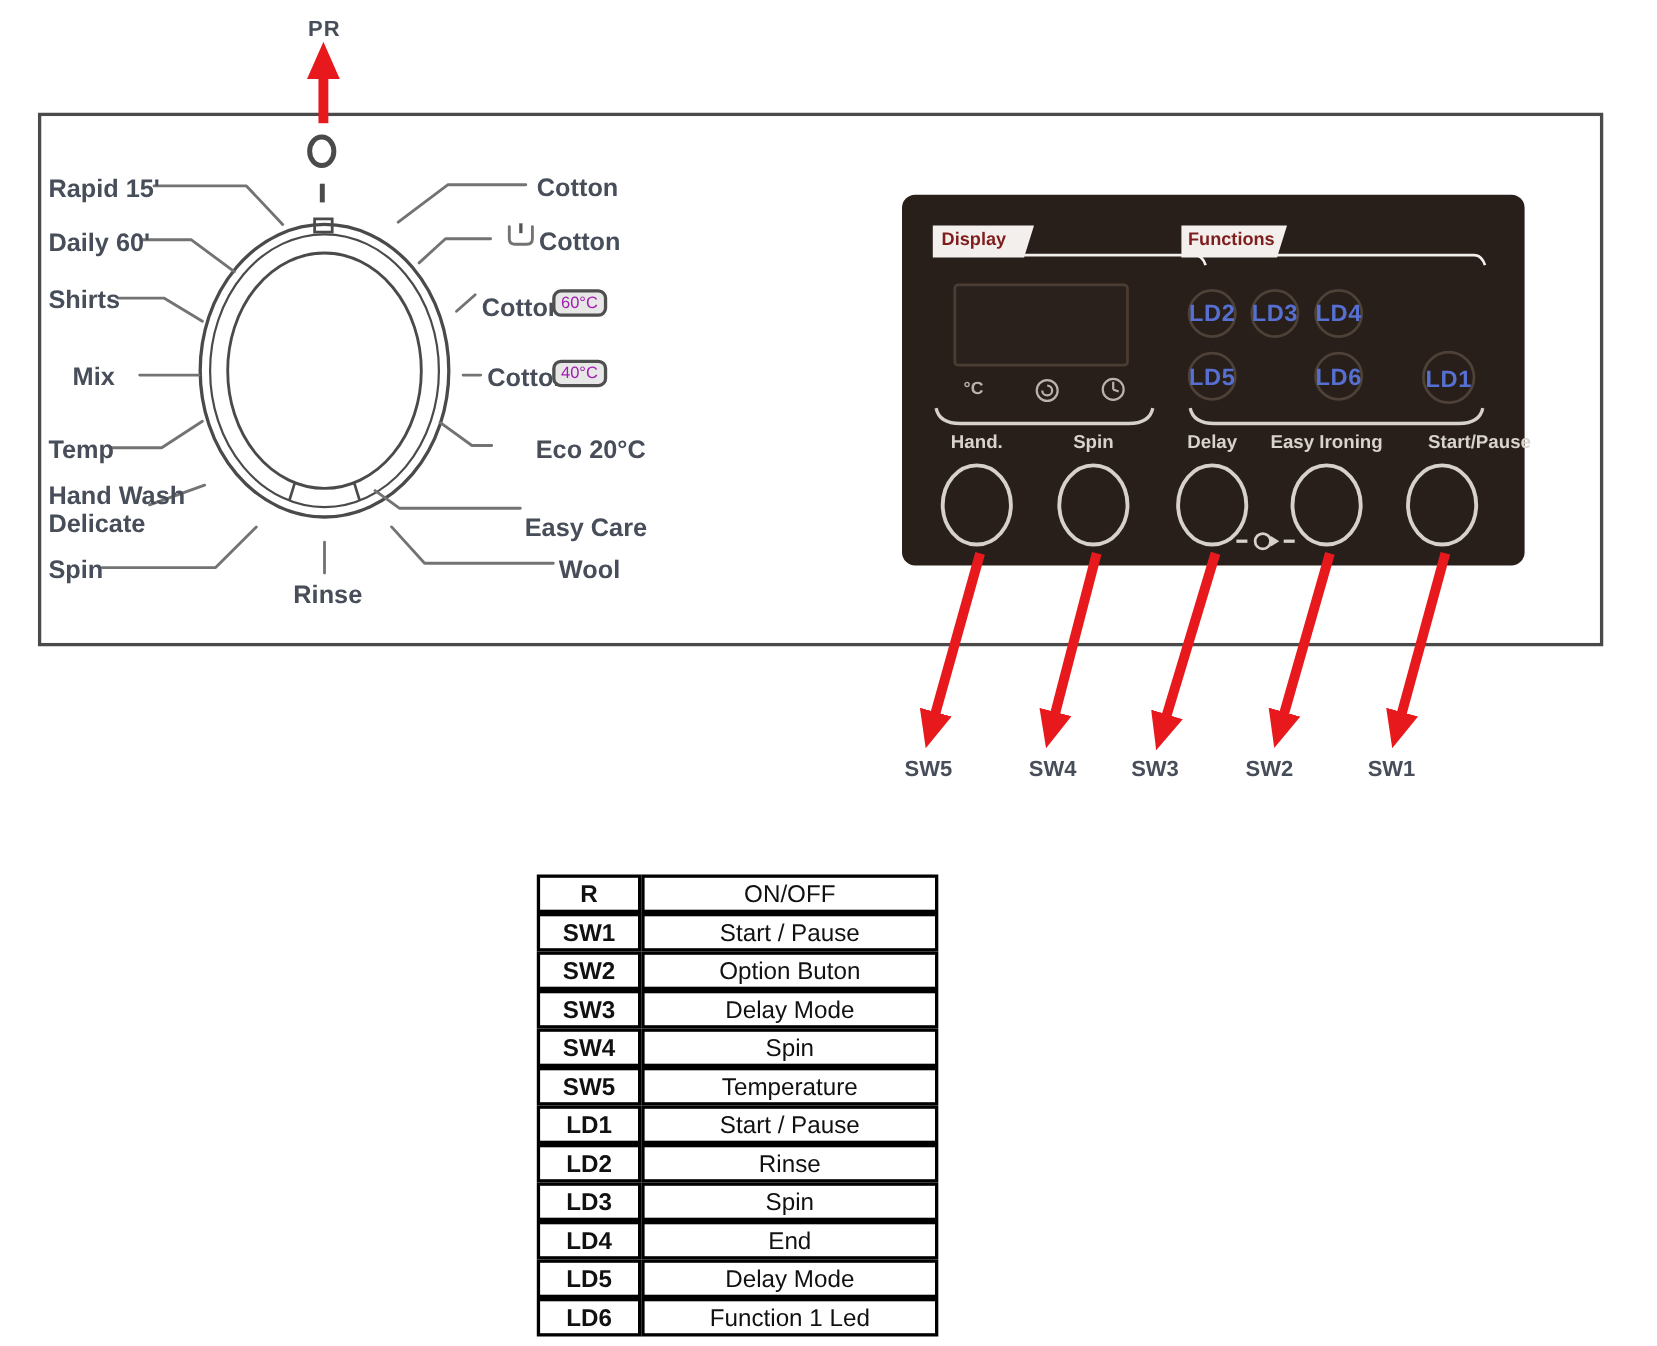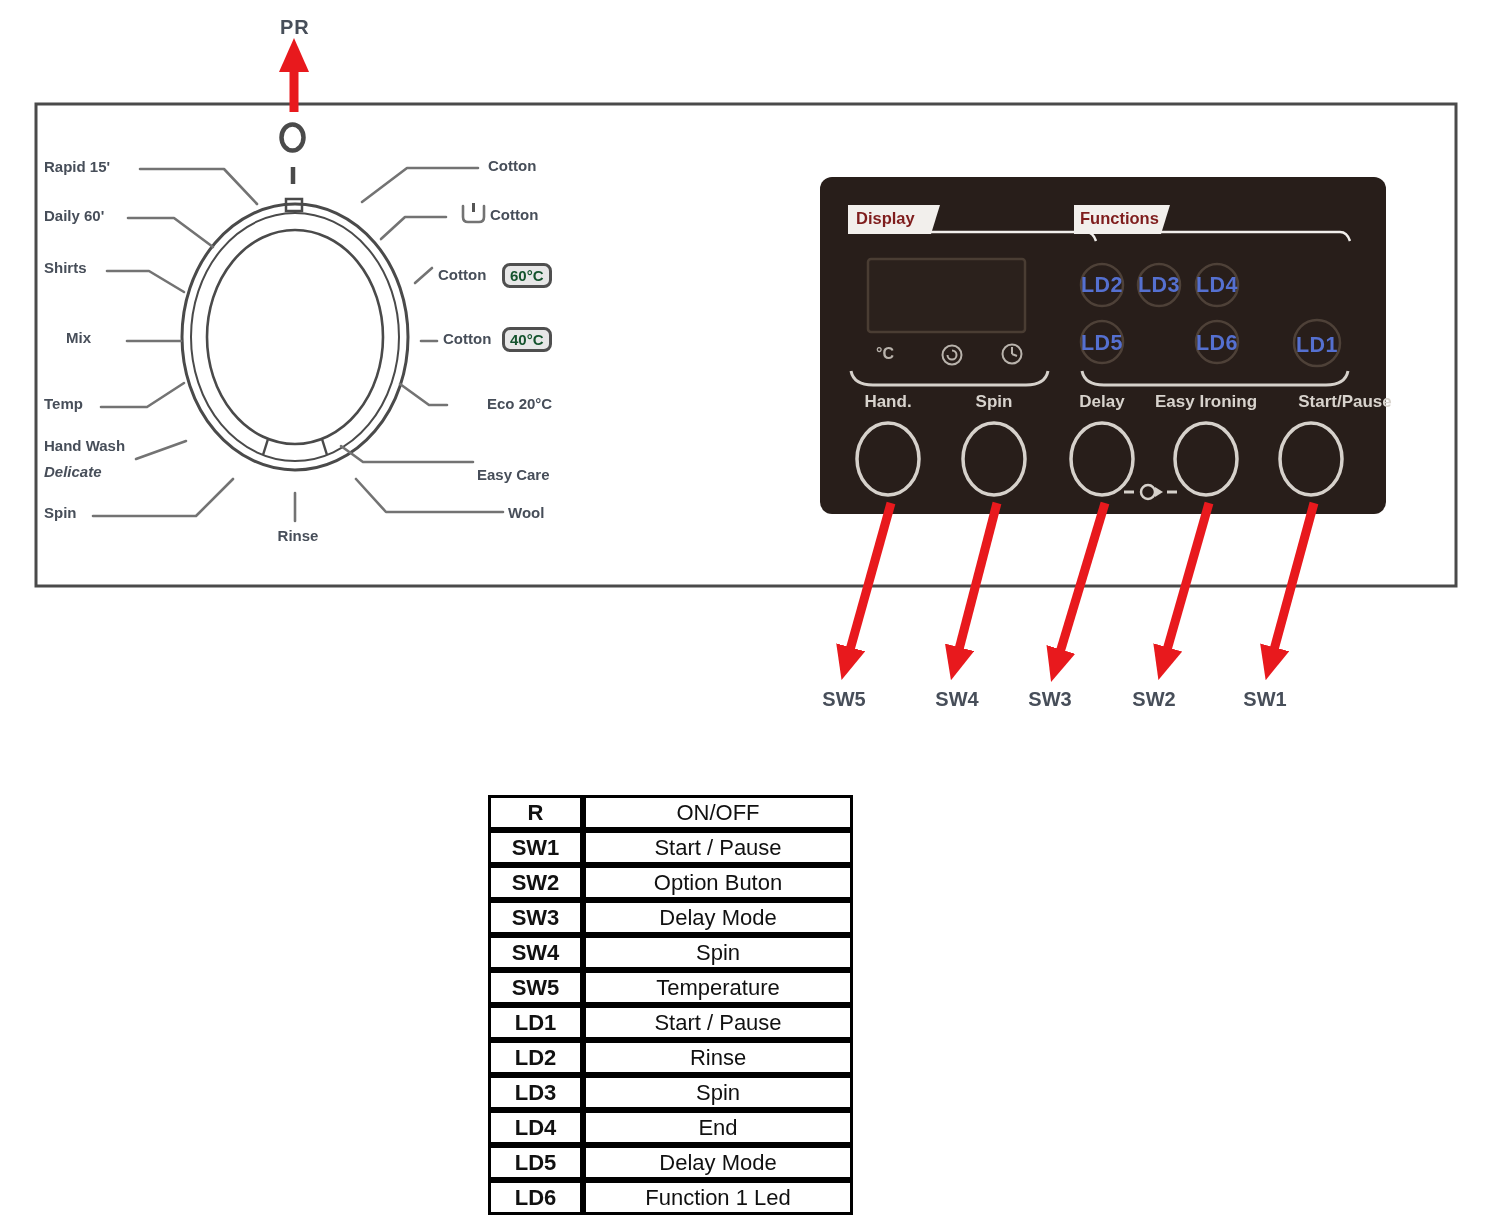--- a/index.html
+++ b/index.html
@@ -1,29 +1,29 @@
 <!DOCTYPE html>
 <html style="--arrow-red: #e8191d; --led-blue: #5570d0; --panel-bg: #281e1a; --panel-text: #d8d3cd; --line-gray: #737373; --label-color: #474e59;"><head>
 <meta charset="utf-8">
 <style>
   html,body{margin:0;padding:0;background:#fff;}
   body{font-family:"Liberation Sans","DejaVu Sans",sans-serif;}
   #canvas{position:relative;width:1506px;height:1224px;background:#ffffff;overflow:hidden;}
   #diagram-svg{position:absolute;left:0;top:0;width:1506px;height:1224px;}
 
   .abs{position:absolute;}
-  .lbl{position:absolute;font-weight:bold;font-size:15px;color:var(--label-color,#474e59);white-space:nowrap;}
+  .lbl{position:absolute;font-weight:bold;font-size:23px;color:var(--label-color,#474e59);white-space:nowrap;}
   .pr{font-size:20px;letter-spacing:1px;}
   .sw{font-size:20px;width:80px;text-align:center;}
   .pnl-tab{position:absolute;font-weight:bold;font-size:16.5px;color:#7f1d1d;}
   .pnl-lbl{position:absolute;font-weight:bold;font-size:17px;color:var(--panel-text,#d8d3cd);width:120px;text-align:center;white-space:nowrap;}
   .pnl-icon-txt{position:absolute;font-weight:bold;font-size:16px;color:#b9b3ac;}
   .ld{position:absolute;font-weight:bold;font-size:21.5px;color:var(--led-blue,#5570d0);width:50px;text-align:center;letter-spacing:.5px;}
-  .badge{position:absolute;border:3px solid #4f4f4f;border-radius:8px;background:#e7e7e7;color:#14532d;
-         font-weight:bold;font-size:15px;padding:1px 5px;line-height:17px;}
+  .badge{position:absolute;border:3px solid #4f4f4f;border-radius:8px;background:#e7e7e7;color:#a21caf;
+         font-weight:normal;font-size:15px;padding:1px 5px;line-height:17px;}
 
   table.legend{position:absolute;left:488px;top:795px;border-collapse:separate;border-spacing:0;}
   table.legend td{border:3px solid #000;height:29px;font-size:22px;color:#111;text-align:center;vertical-align:middle;padding:0 4px;}
   table.legend td.k{width:81px;font-weight:bold;}
   table.legend td.v{width:256px;}
 
   
   .boxline{fill:#ffffff;stroke:#4a4a4a;stroke-width:3;}
   .gline{fill:none;stroke:var(--line-gray,#737373);stroke-width:2.6;stroke-linecap:round;stroke-linejoin:round;}
   .dial{fill:none;stroke:#4a4a4a;}
@@ -137,21 +137,21 @@
   <div class="lbl sw abs" style="left:1010px;top:688px;">SW3</div>
   <div class="lbl sw abs" style="left:1114px;top:688px;">SW2</div>
   <div class="lbl sw abs" style="left:1225px;top:688px;">SW1</div>
 
   <div class="lbl" style="left:44px;top:158px;">Rapid 15'</div>
   <div class="lbl" style="left:44px;top:207px;">Daily 60'</div>
   <div class="lbl" style="left:44px;top:259px;">Shirts</div>
   <div class="lbl" style="left:66px;top:329px;">Mix</div>
   <div class="lbl" style="left:44px;top:395px;">Temp</div>
   <div class="lbl" style="left:44px;top:437px;">Hand Wash</div>
-  <div class="lbl" style="left:44px;top:463px;font-style:italic;">Delicate</div>
+  <div class="lbl" style="left:44px;top:463px;">Delicate</div>
   <div class="lbl" style="left:44px;top:504px;">Spin</div>
   <div class="lbl" style="left:258px;top:527px;width:80px;text-align:center;">Rinse</div>
 
   <div class="lbl" style="left:488px;top:157px;">Cotton</div>
   <div class="lbl" style="left:490px;top:206px;">Cotton</div>
   <div class="lbl" style="left:438px;top:266px;">Cotton</div>
   <div class="badge" style="left:502px;top:263px;">60°C</div>
   <div class="lbl" style="left:443px;top:330px;">Cotton</div>
   <div class="badge" style="left:502px;top:327px;">40°C</div>
   <div class="lbl" style="left:487px;top:395px;">Eco 20°C</div>

